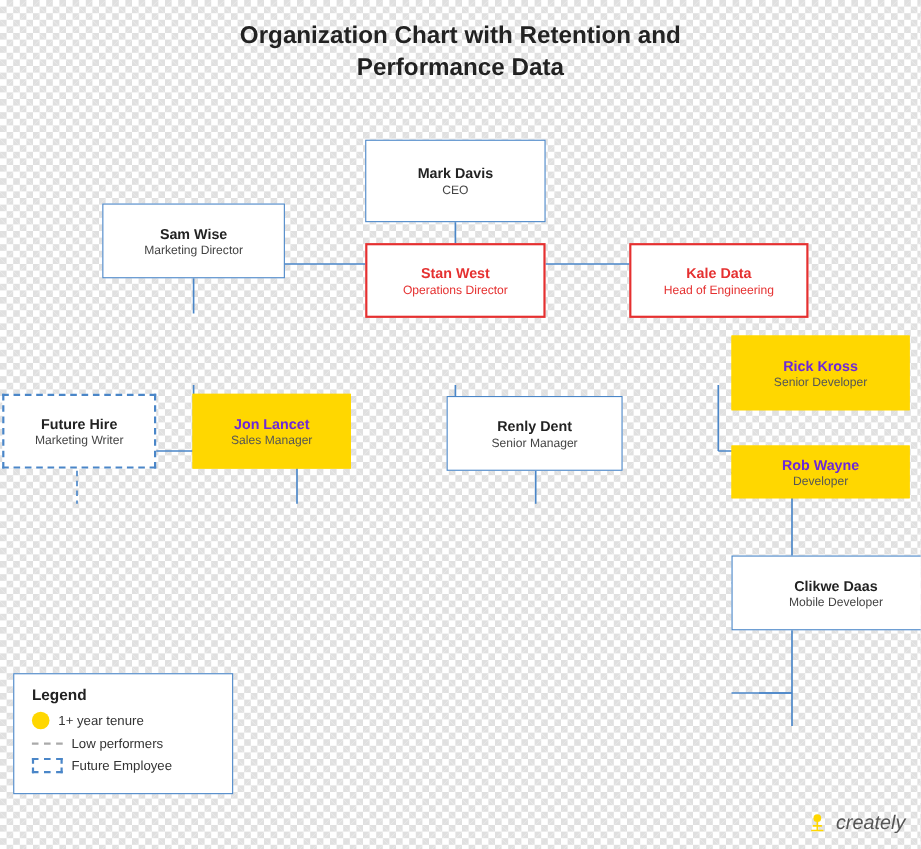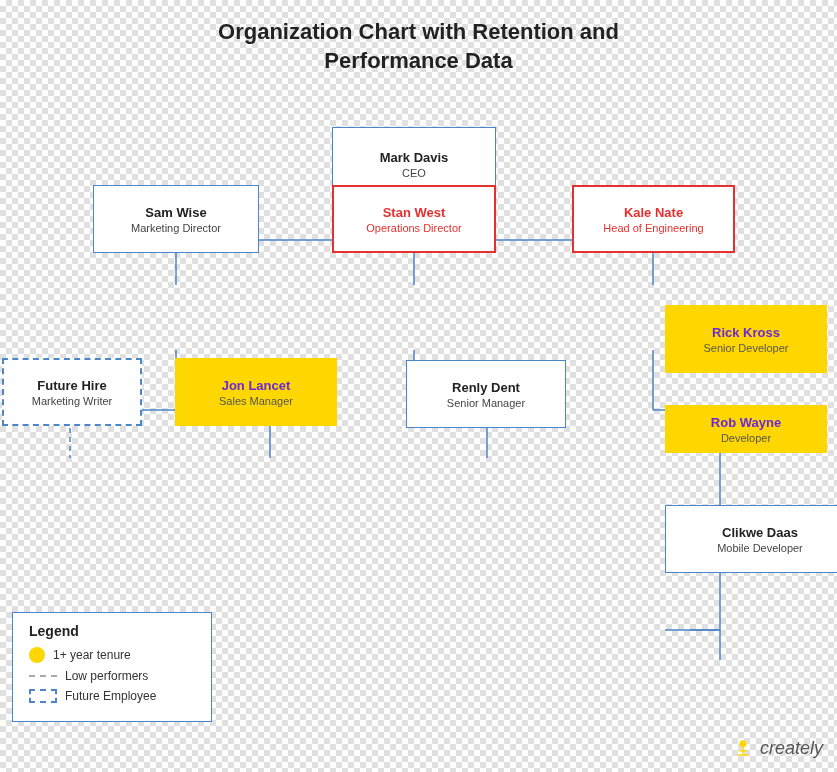--- a/index.html
+++ b/index.html
@@ -84,20 +84,21 @@
     }
 
     .box.yellow .role {
       color: #555;
     }
 
     .box.red-border {
       border-color: #e53030;
       border-width: 2px;
       background: white;
+      margin-top: 36px;
     }
 
     .box.red-border .name {
       color: #e53030;
       font-weight: bold;
     }
 
     .box.red-border .role {
       color: #e53030;
     }
@@ -252,30 +253,30 @@
     <span class="name">Sam Wise</span>
     <span class="role">Marketing Director</span>
   </div>
 
   <div class="box red-border" style="left:332px; top:185px; width:164px; height:68px;">
     <span class="name">Stan West</span>
     <span class="role">Operations Director</span>
   </div>
 
   <div class="box red-border" style="left:572px; top:185px; width:163px; height:68px;">
-    <span class="name">Kale Nate</span>
+    <span class="name">Kale Data</span>
     <span class="role">Head of Engineering</span>
   </div>
 
   <div class="box dashed" style="left:2px; top:358px; width:140px; height:68px;">
     <span class="name">Future Hire</span>
     <span class="role">Marketing Writer</span>
   </div>
 
-  <div class="box yellow" style="left:175px; top:358px; width:162px; height:68px;">
+  <div class="box yellow" style="left:175px; top:358px; width:144px; height:68px;">
     <span class="name">Jon Lancet</span>
     <span class="role">Sales Manager</span>
   </div>
 
   <div class="box" style="left:406px; top:360px; width:160px; height:68px;">
     <span class="name">Renly Dent</span>
     <span class="role">Senior Manager</span>
   </div>
 
   <div class="box yellow" style="left:665px; top:305px; width:162px; height:68px;">

